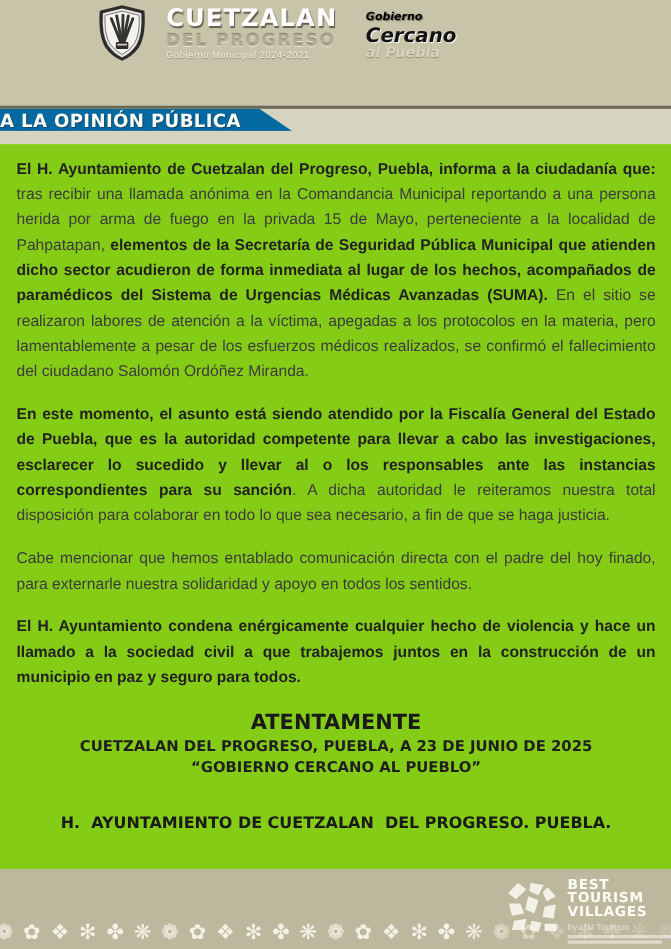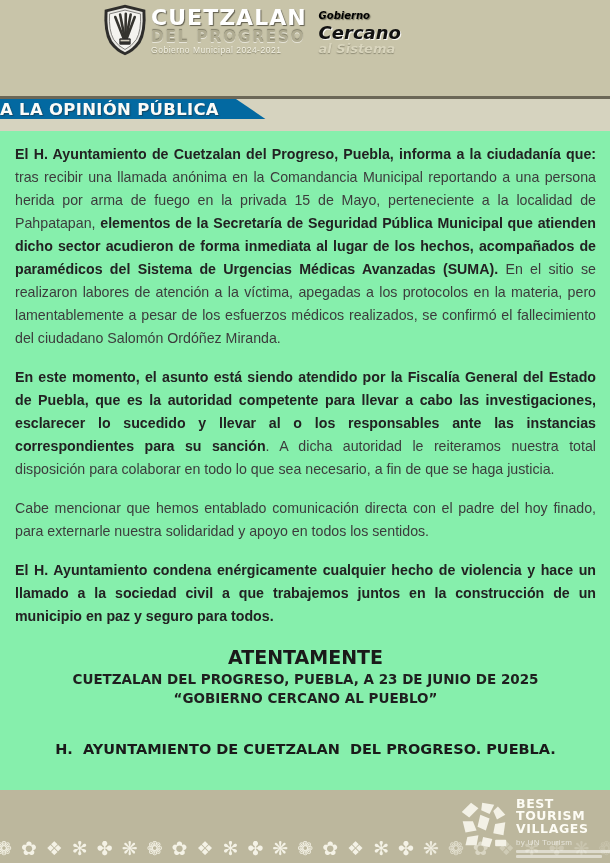--- a/index.html
+++ b/index.html
@@ -9,21 +9,21 @@
     background:#f8f8f5; overflow:hidden;
     font-family:"Liberation Sans", sans-serif;
   }
   
   .header{
     position:absolute; top:0; left:0; width:610px; height:96px;
     background:#c8c4a9;
   }
   .brand-row{
     position:absolute; top:4px; left:0; width:500px; height:52px;
-    display:flex; justify-content:center; align-items:flex-start; 
+    display:flex; justify-content:center; align-items:flex-start; gap:14px;
   }
   .crest{ width:52px; height:52px; flex:0 0 auto; }
   .brand-text{ padding-top:3px; }
   .brand-name{
     font-family:"DejaVu Sans", sans-serif; font-weight:bold;
     font-size:22px; line-height:22px; letter-spacing:1px; color:#ffffff;
     text-shadow:1px 1px 1px rgba(70,68,55,0.8);
   }
   .brand-sub{
     font-family:"DejaVu Sans", sans-serif; font-weight:bold;
@@ -72,21 +72,21 @@
     display:flex; align-items:center;
   }
   .banner-label{
     font-family:"DejaVu Sans", sans-serif; font-weight:bold;
     font-size:16.5px; color:#fbfbf8; letter-spacing:0.3px;
     text-shadow:1px 1px 1px rgba(40,40,40,0.5);
   }
   
   .doc-body{
     position:absolute; top:131px; left:0; width:610px; height:659px;
-    background:#86efac; padding:12px 14px 0 15px; overflow:hidden;
+    background:#84cc16; padding:12px 14px 0 15px; overflow:hidden;
   }
   .doc-body p{
     font-size:14.2px; line-height:23px; color:#3c3c3c;
     text-align:justify; margin-bottom:16px;
   }
   .doc-body p span.b{ font-weight:bold; color:#222222; }
   .closing{ text-align:center; color:#1d1d1d; }
   .atentamente{
     font-family:"DejaVu Sans", sans-serif; font-weight:bold;
     font-size:19px; line-height:26px; color:#1a1a1a;text-align:center;
@@ -156,21 +156,21 @@
         </svg>
       </div>
       <div class="brand-text">
         <div class="brand-name">CUETZALAN</div>
         <div class="brand-sub">DEL PROGRESO</div>
         <div class="brand-small">Gobierno Municipal 2024-2021</div>
       </div>
       <div class="gov-block">
         <div class="gov-line1">Gobierno</div>
         <div class="gov-line2">Cercano</div>
-        <div class="gov-line3">al Sistema</div>
+        <div class="gov-line3">al Puebla</div>
       </div>
     </div>
   </header>
 
   <div class="divider-line"></div>
 
   <div class="banner-row">
     <div class="banner">
       <span class="banner-label">A LA OPINIÓN PÚBLICA</span>
     </div>

